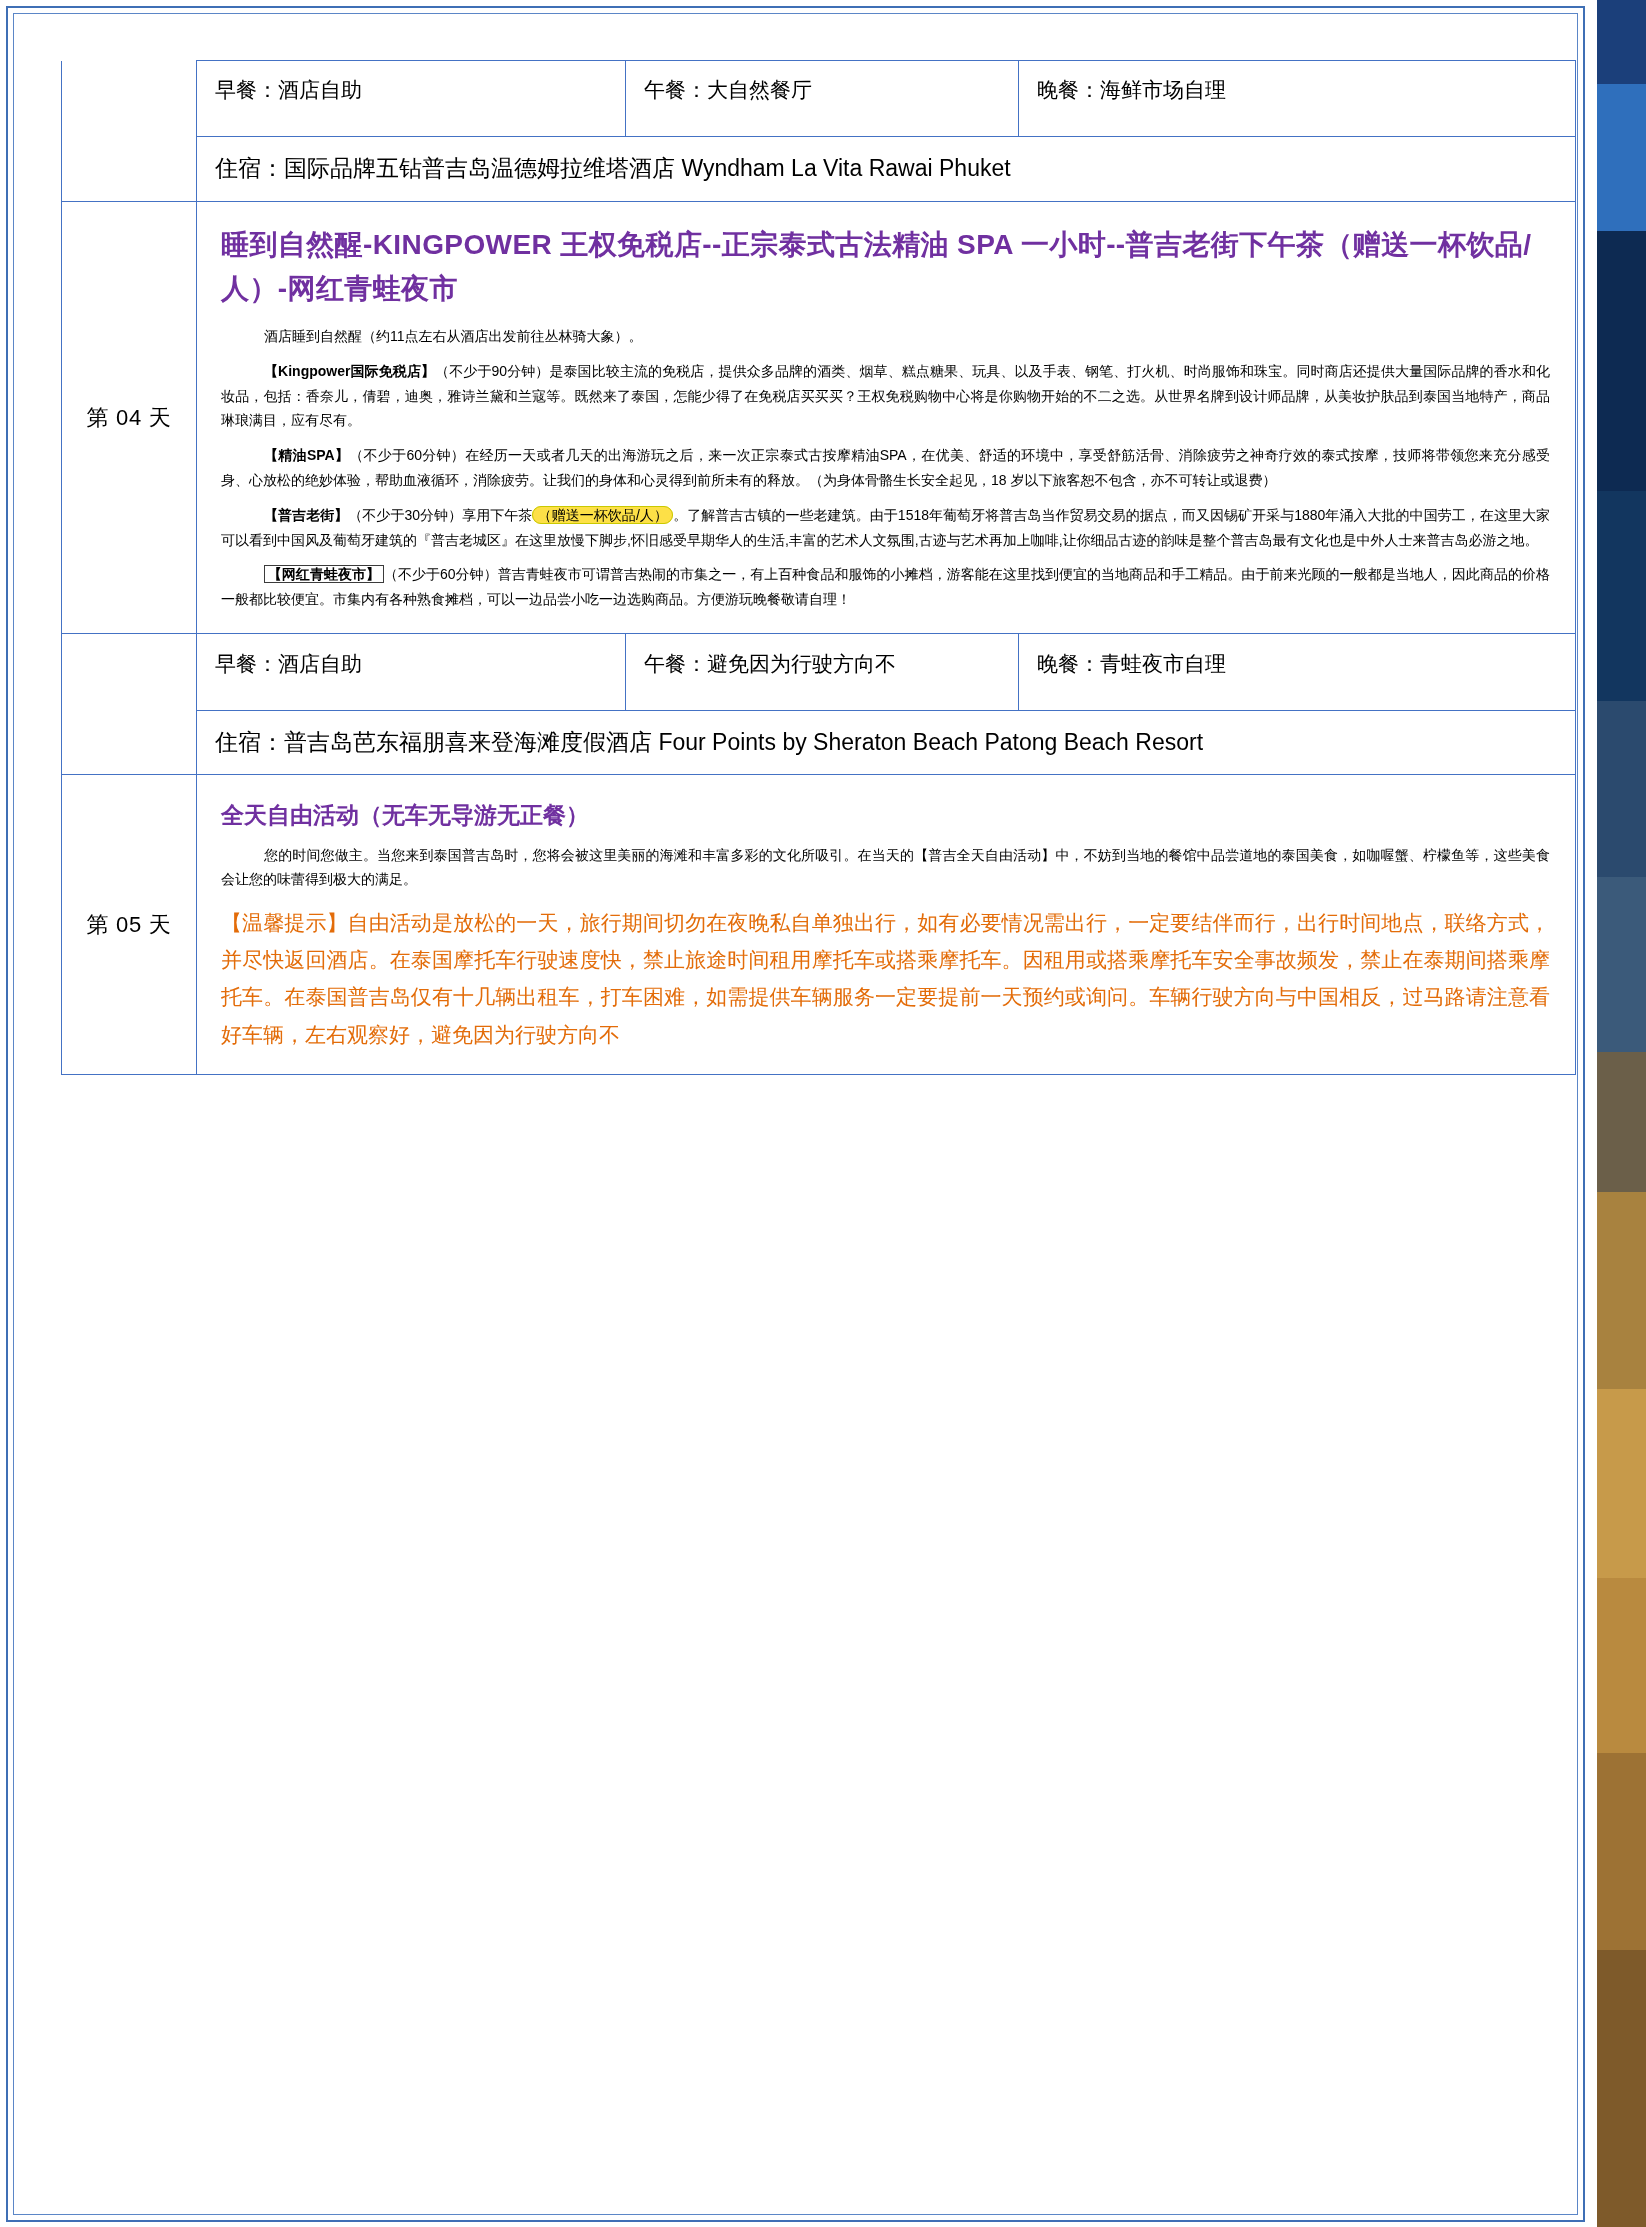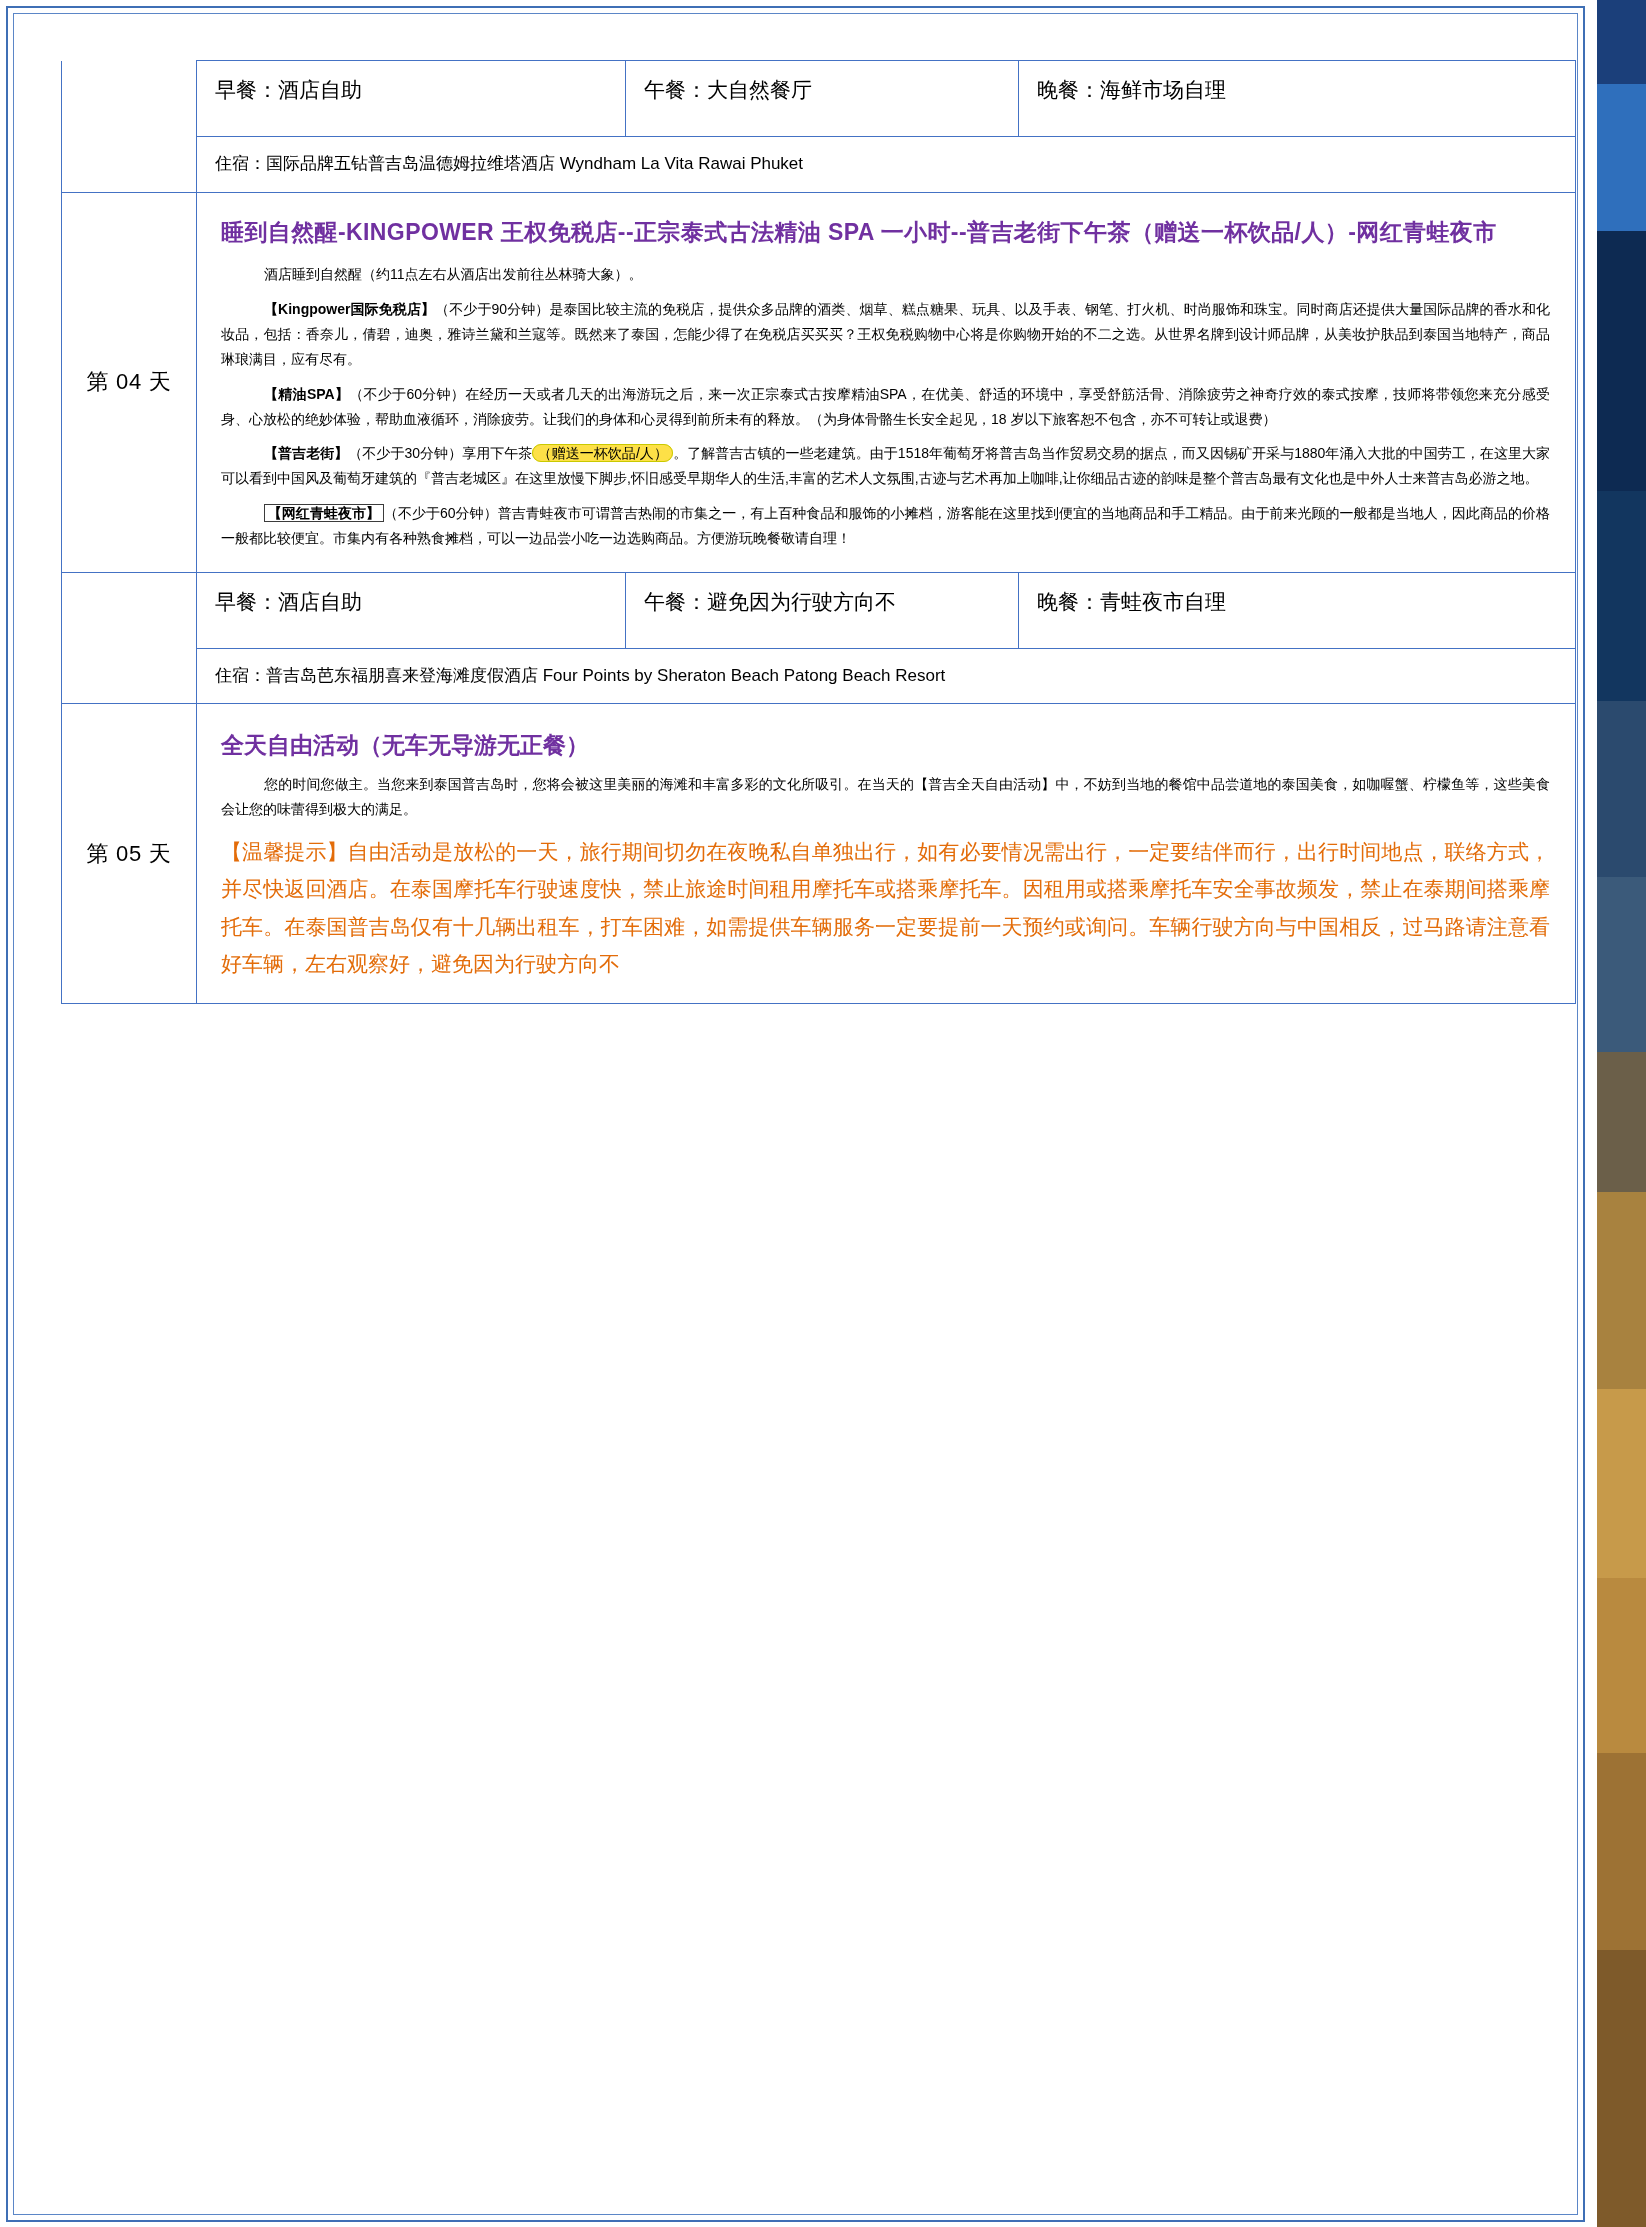--- a/index.html
+++ b/index.html
@@ -84,30 +84,30 @@
     height: 60px;
   }
   .meal {
     font-size: 21px;
     color: #000;
     padding: 15.4px 0 0 18px !important;
     white-space: nowrap;
   }
   .stayrow td {
     padding: 14px 18px 14px 18px !important;
-    font-size: 17px;
+    font-size: 23px;
     line-height: 1.55;
     color: #000;
   }
   .body-cell {
     padding: 18px 25px 21px 24px !important;
   }
   h3.sec-title {
     margin: 2.8px 0 12.6px 0;
-    font-size: 23px;
+    font-size: 28px;
     line-height: 1.58;
     color: #7030a0;
     font-weight: bold;
     letter-spacing: 0.4px;
   }
   p.para {
     margin: 0 0 9.8px 0;
     font-size: 14px;
     line-height: 1.78;
     color: #000;

